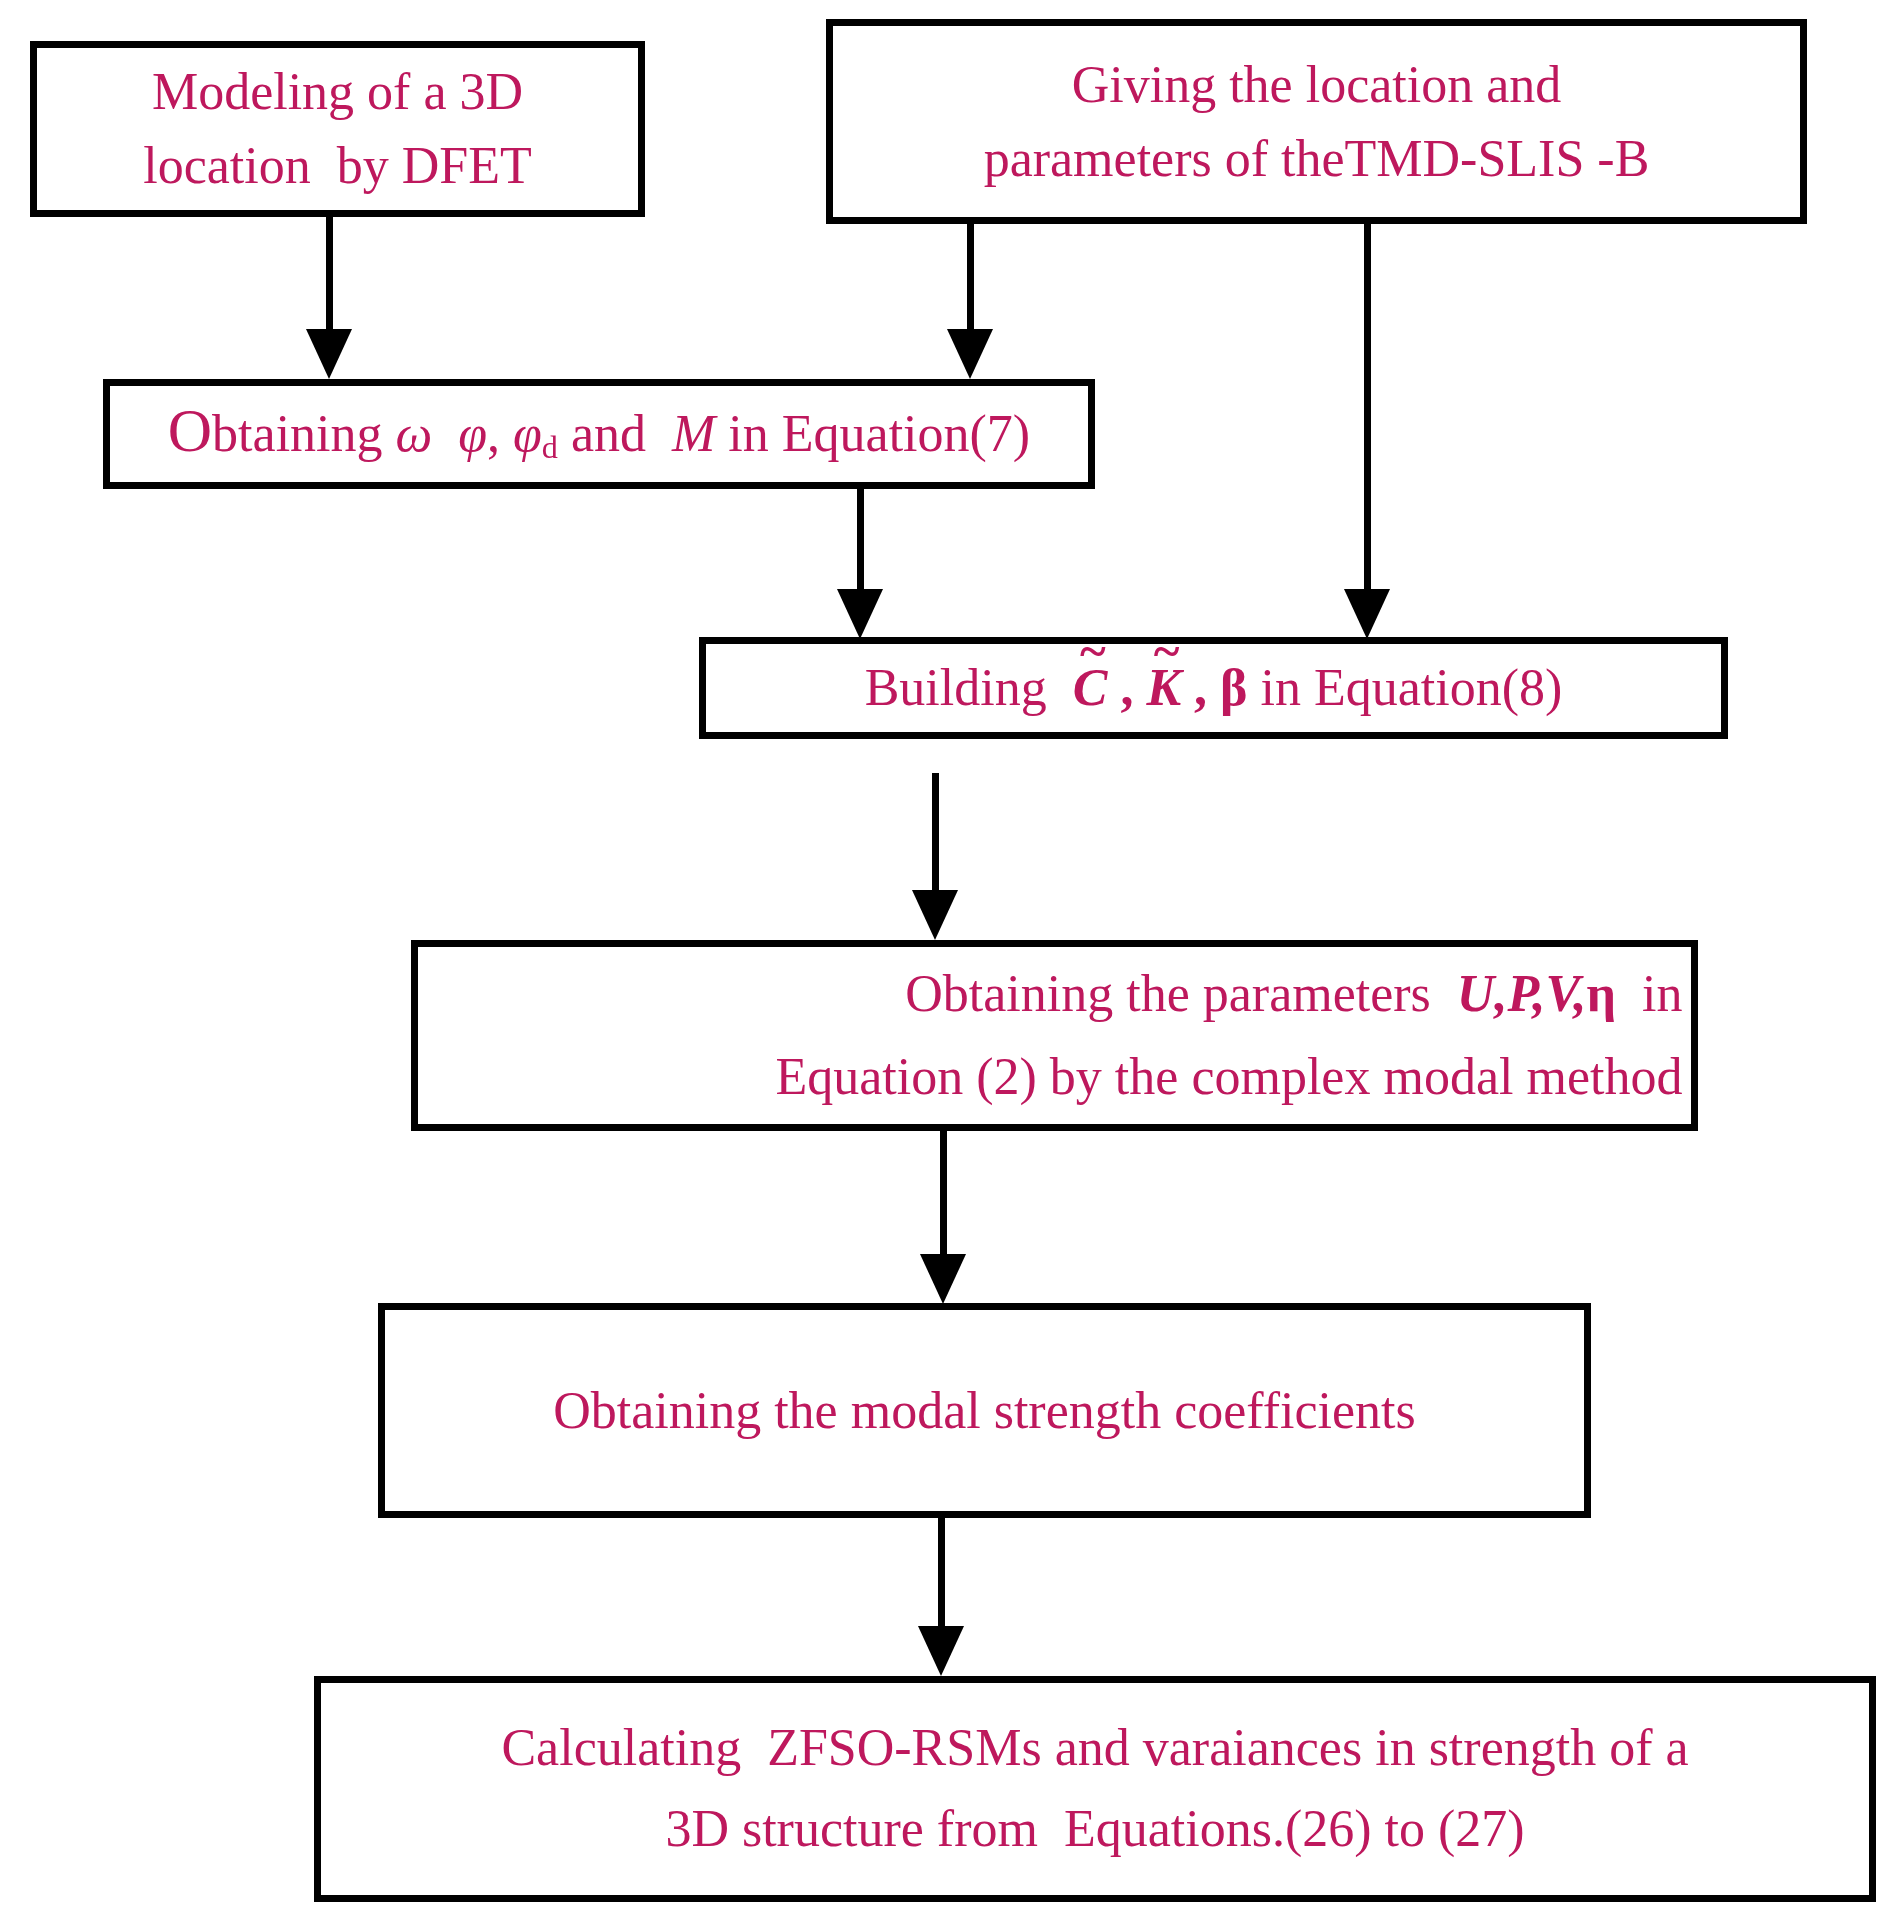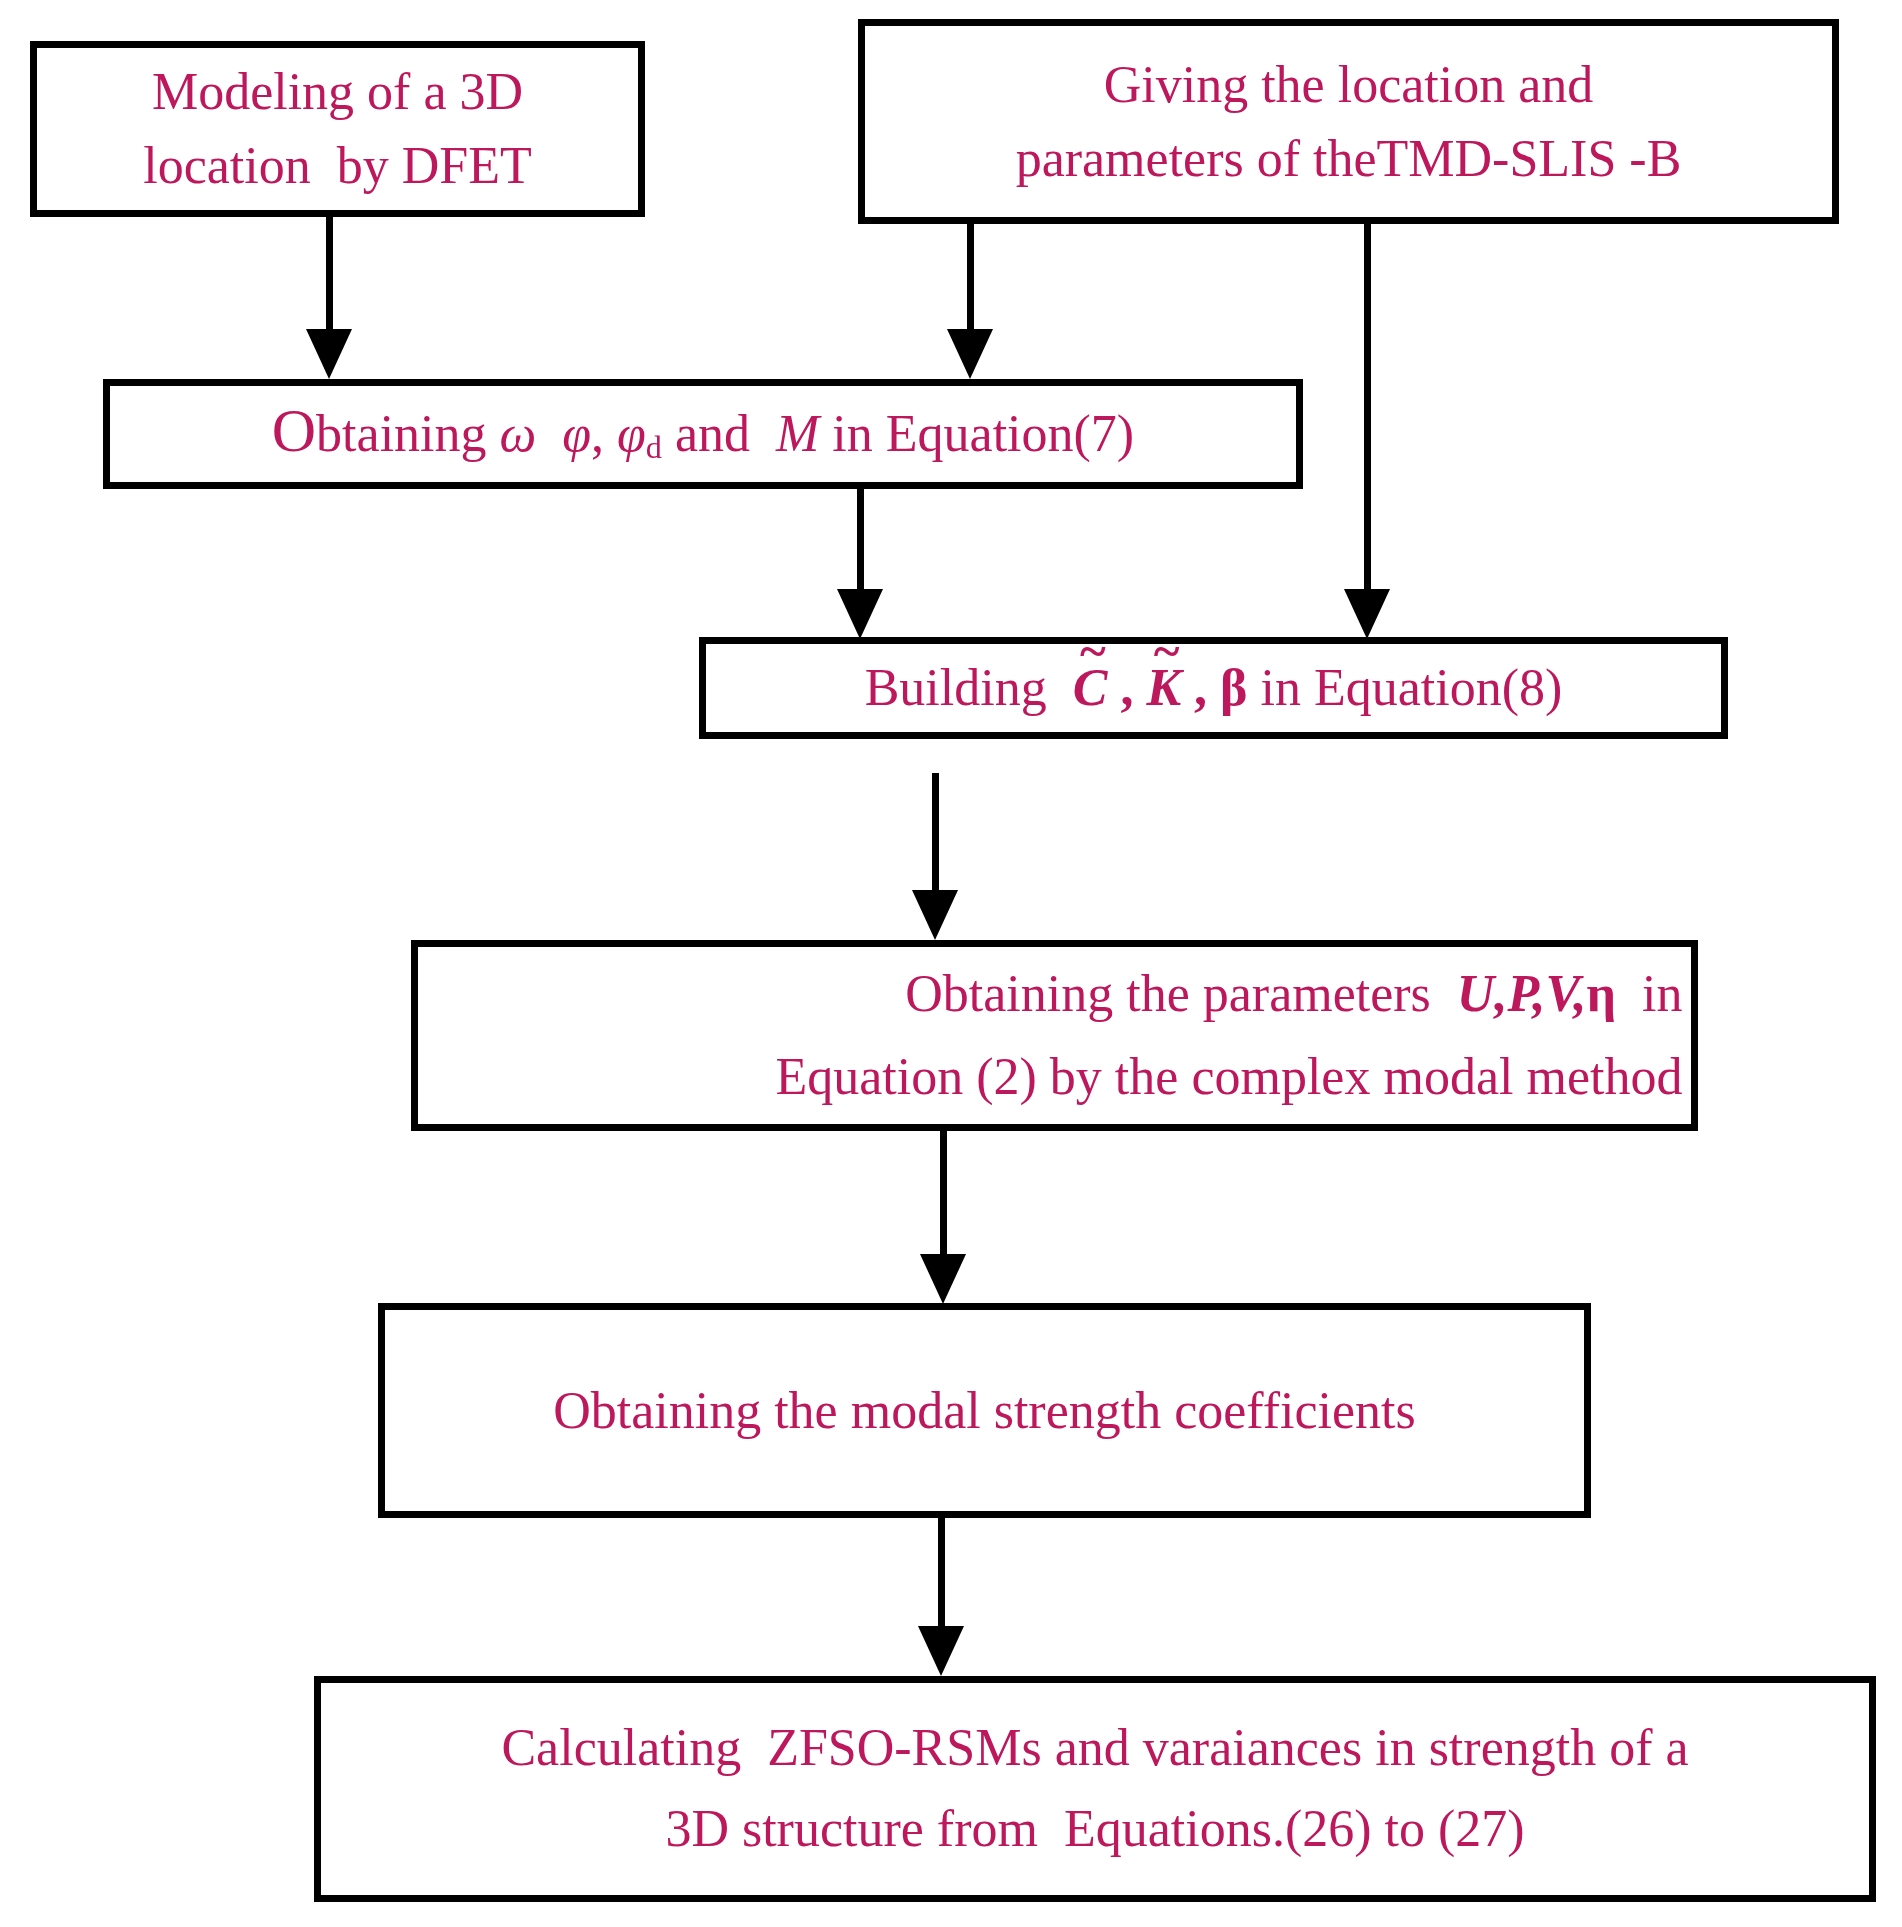--- a/index.html
+++ b/index.html
@@ -47,26 +47,26 @@
 </head>
 <body>
 
 <div class="canvas">
 
   <div class="fbox" style="left:30px;top:41px;width:615px;height:176px;">
     <span class="line">Modeling of a 3D</span>
     <span class="line">location  by DFET</span>
   </div>
 
-  <div class="fbox" style="left:858px;top:19px;width:981px;height:205px;">
+  <div class="fbox" style="left:826px;top:19px;width:981px;height:205px;">
     <span class="line">Giving the location and</span>
     <span class="line">parameters of theTMD-SLIS -B</span>
   </div>
 
-  <div class="fbox" style="left:103px;top:379px;width:1200px;height:110px;">
+  <div class="fbox" style="left:103px;top:379px;width:992px;height:110px;">
     <span class="line"><span class="bigO">O</span><span>btaining </span><span class="gi">ω</span><span>  </span><span class="gi">φ</span><span>, </span><span class="gi">φ</span><span class="sub">d</span><span> and  </span><span class="mi">M</span><span> in Equation(7)</span></span>
   </div>
 
   <div class="fbox" style="left:699px;top:637px;width:1029px;height:102px;">
     <span class="line"><span>Building  </span><span class="accent"><span class="tld">~</span><span>C</span></span><span class="b"> , </span><span class="accent"><span class="tld">~</span><span>K</span></span><span class="b"> , </span><span class="b">β</span><span> in Equation(8)</span></span>
   </div>
 
   <div class="fbox left-align" style="left:411px;top:940px;width:1287px;height:191px;line-height:1.58;">
     <span class="line"><span>Obtaining the parameters  </span><span class="bi">U,P,V,</span><span class="b">η</span><span>  in</span></span>
     <span class="line">Equation (2) by the complex modal method</span>

